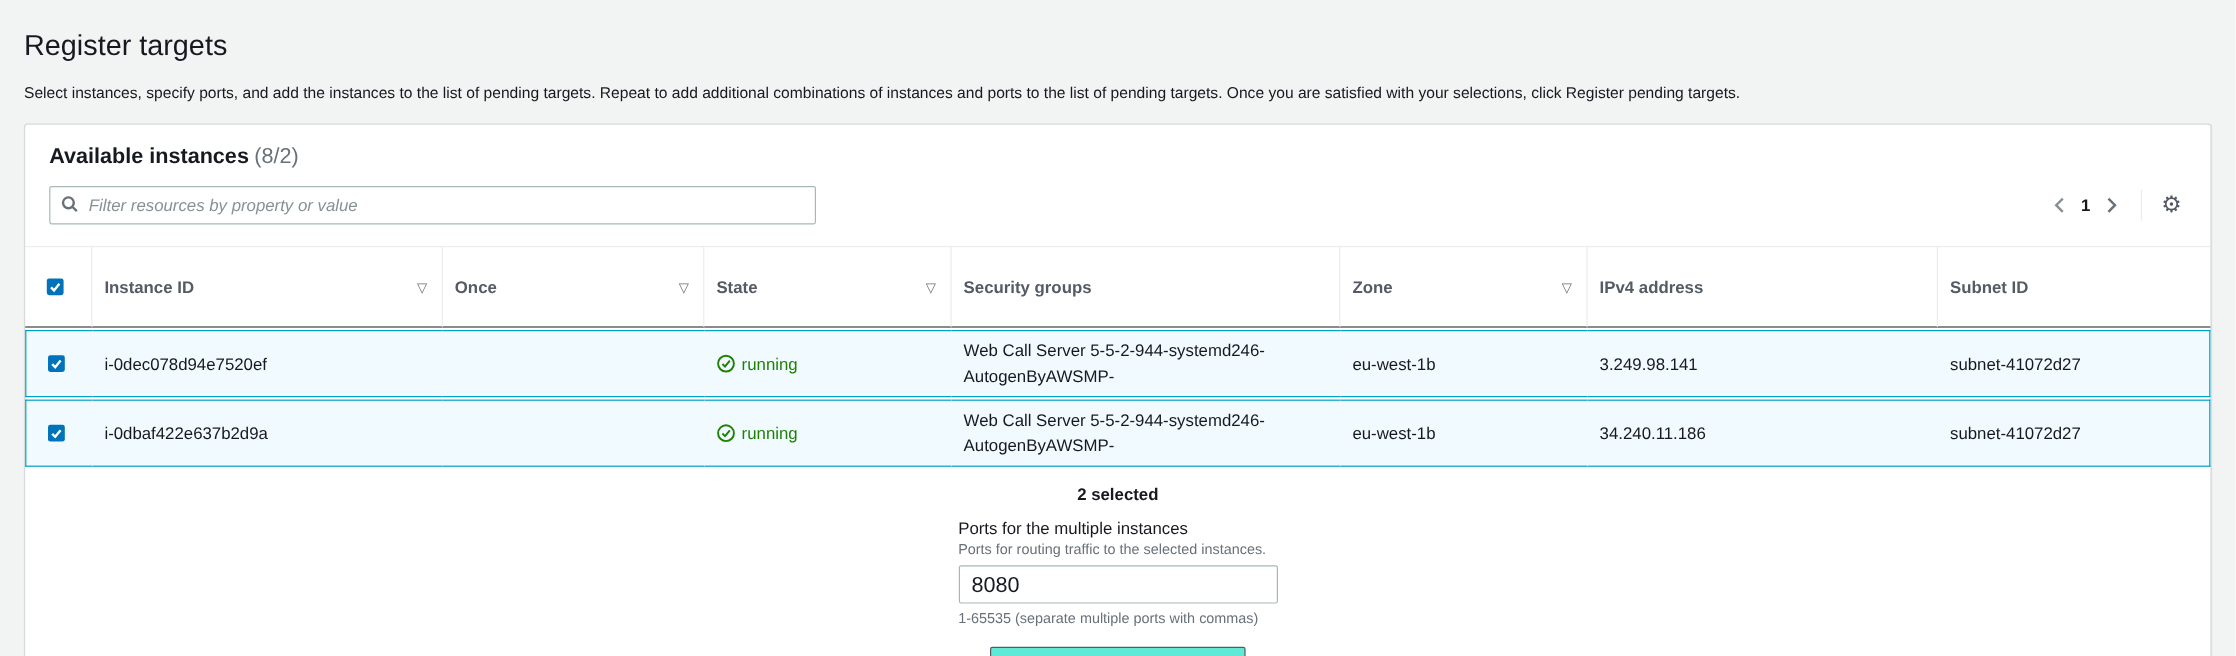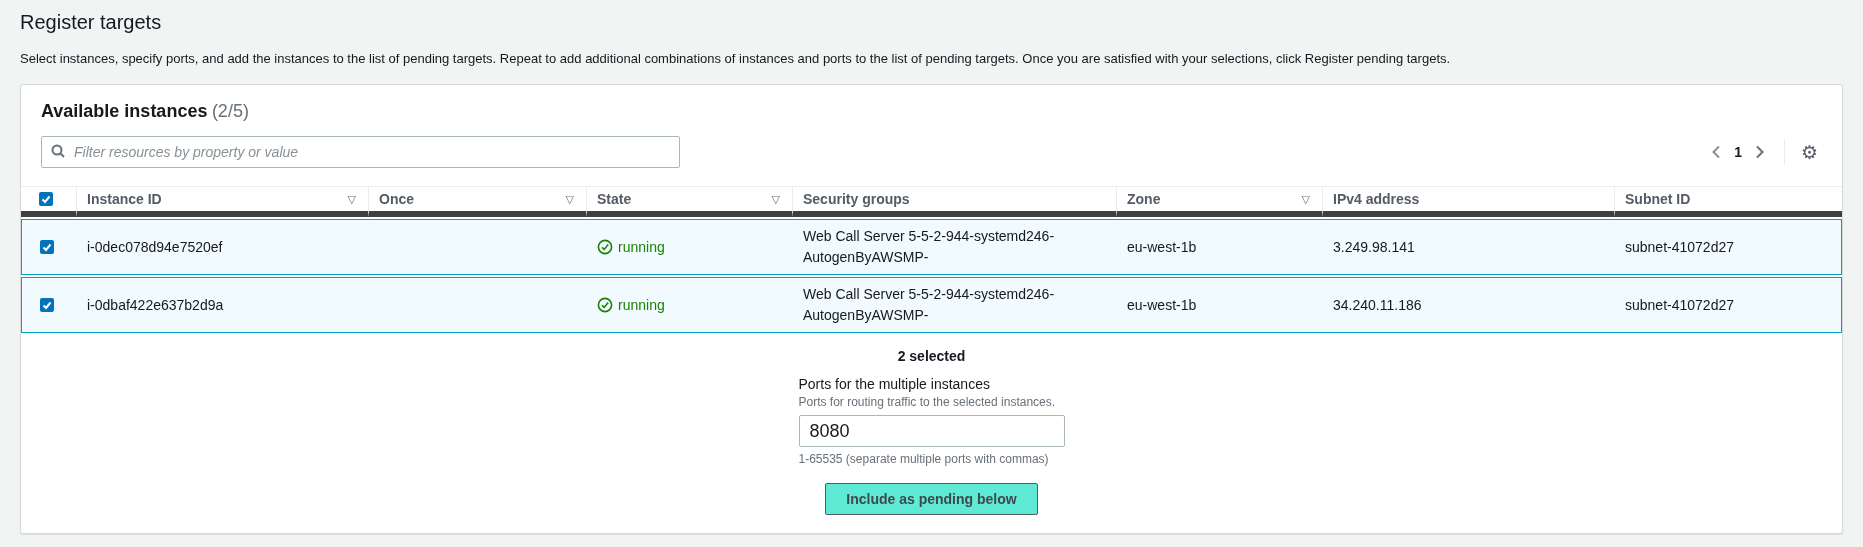--- a/index.html
+++ b/index.html
@@ -6,22 +6,22 @@
   html, body { margin: 0; padding: 0; }
   body {
     width: 1863px; height: 547px;
     background: #f2f3f3;
     font-family: "Liberation Sans", sans-serif;
     color: #16191f;
     overflow: hidden;
   }
   .page { padding: 0 20px; }
   .page-title {
-    font-size: 20px; font-weight: 500; line-height: 1.3;
-    margin: 0; padding-top: 9px; color: #16191f;
+    font-size: 24px; font-weight: 500; line-height: 1.3;
+    margin: 0; padding-top: 23px; color: #16191f;
   }
   .page-desc { font-size: 13px; color: #16191f; margin-top: 15px; line-height: 1.4; }
 
   .card {
     margin-top: 16px;
     background: #ffffff;
     border: 1px solid #d5dbdb;
     border-radius: 3px;
     box-shadow: 0 1px 1px rgba(0,28,36,0.10);
   }
@@ -47,22 +47,22 @@
   .toolbar-divider { width: 1px; height: 26px; background: #eaeded; margin: 0 12px; }
   .gear-btn {
     background: none; border: none; cursor: pointer;
     font-size: 19px; line-height: 1; color: #545b64;
     font-family: "DejaVu Sans", sans-serif; padding: 2px 4px;
   }
 
   table.instances { width: 100%; border-collapse: separate; border-spacing: 0 2px; font-size: 14px; }
   th {
     text-align: left; font-weight: 700; color: #545b64; font-size: 14px;
-    border-top: 1px solid #eaeded; border-bottom: 6px solid #404040;
-    padding: 4px 10px; white-space: nowrap;
+    border-top: 1px solid #eaeded; border-bottom: 1px solid #404040;
+    padding: 25px 10px; white-space: nowrap;
   }
   th:not(:last-child) { border-right: 1px solid #eaeded; }
   th:first-child, td:first-child { padding-left: 18px; }
   .th-inner { display: flex; align-items: center; }
   .filter-caret {
     margin-left: auto; color: #687078; font-size: 11px;
     font-family: "DejaVu Sans", sans-serif; padding: 0 2px 0 8px; cursor: pointer;
   }
   td { padding: 6px 10px; color: #16191f; vertical-align: middle; }
   tr.data-row td {
@@ -104,21 +104,21 @@
 </head>
 <body>
 
 <div class="page">
   <h1 class="page-title">Register targets</h1>
   <div class="page-desc">Select instances, specify ports, and add the instances to the list of pending targets. Repeat to add additional combinations of instances and ports to the list of pending targets. Once you are satisfied with your selections, click Register pending targets.</div>
 
   <div class="card">
     <div class="card-header">
       <span class="card-title">Available instances</span>
-      <span class="card-counter">(2/5)</span>
+      <span class="card-counter">(8/2)</span>
     </div>
 
     <div class="toolbar">
       <div class="filter-box">
         <span class="search-icon">
           <svg width="16" height="16" viewBox="0 0 16 16" fill="none" stroke="#687078" stroke-width="2">
             <circle cx="7" cy="7" r="4.5"></circle>
               <line x1="10.5" y1="10.5" x2="14" y2="14"></line>
           </svg>
         </span>

